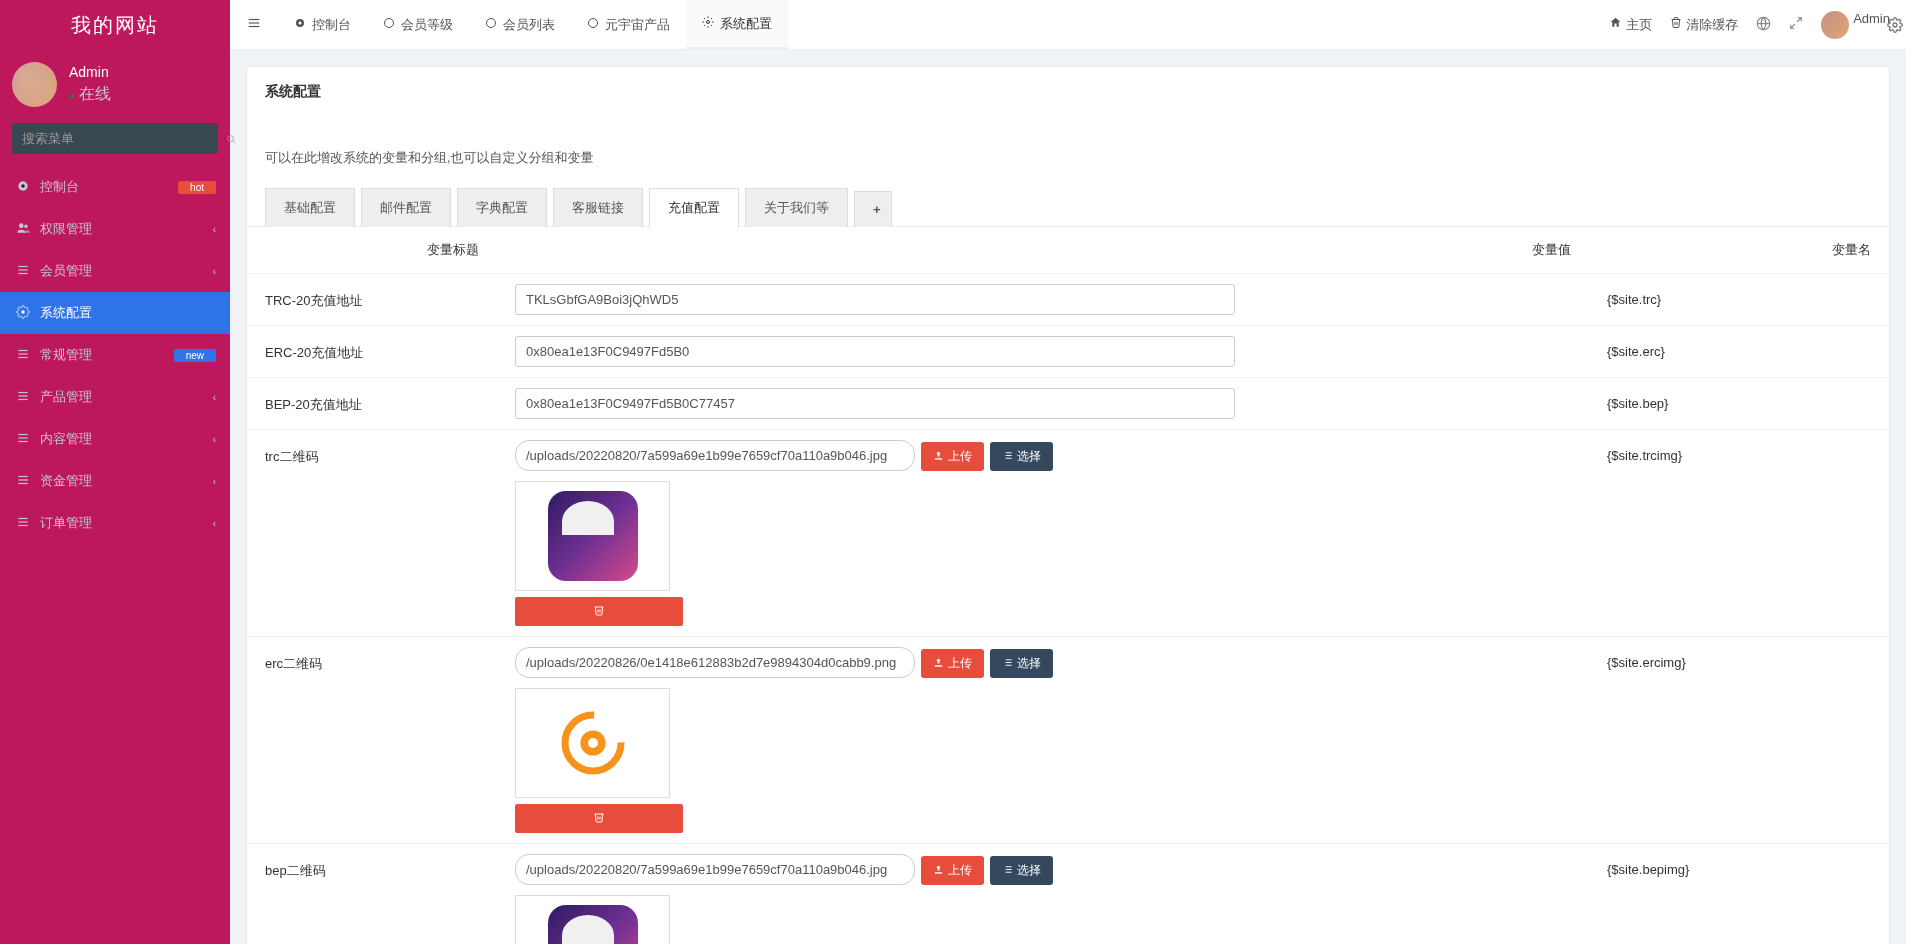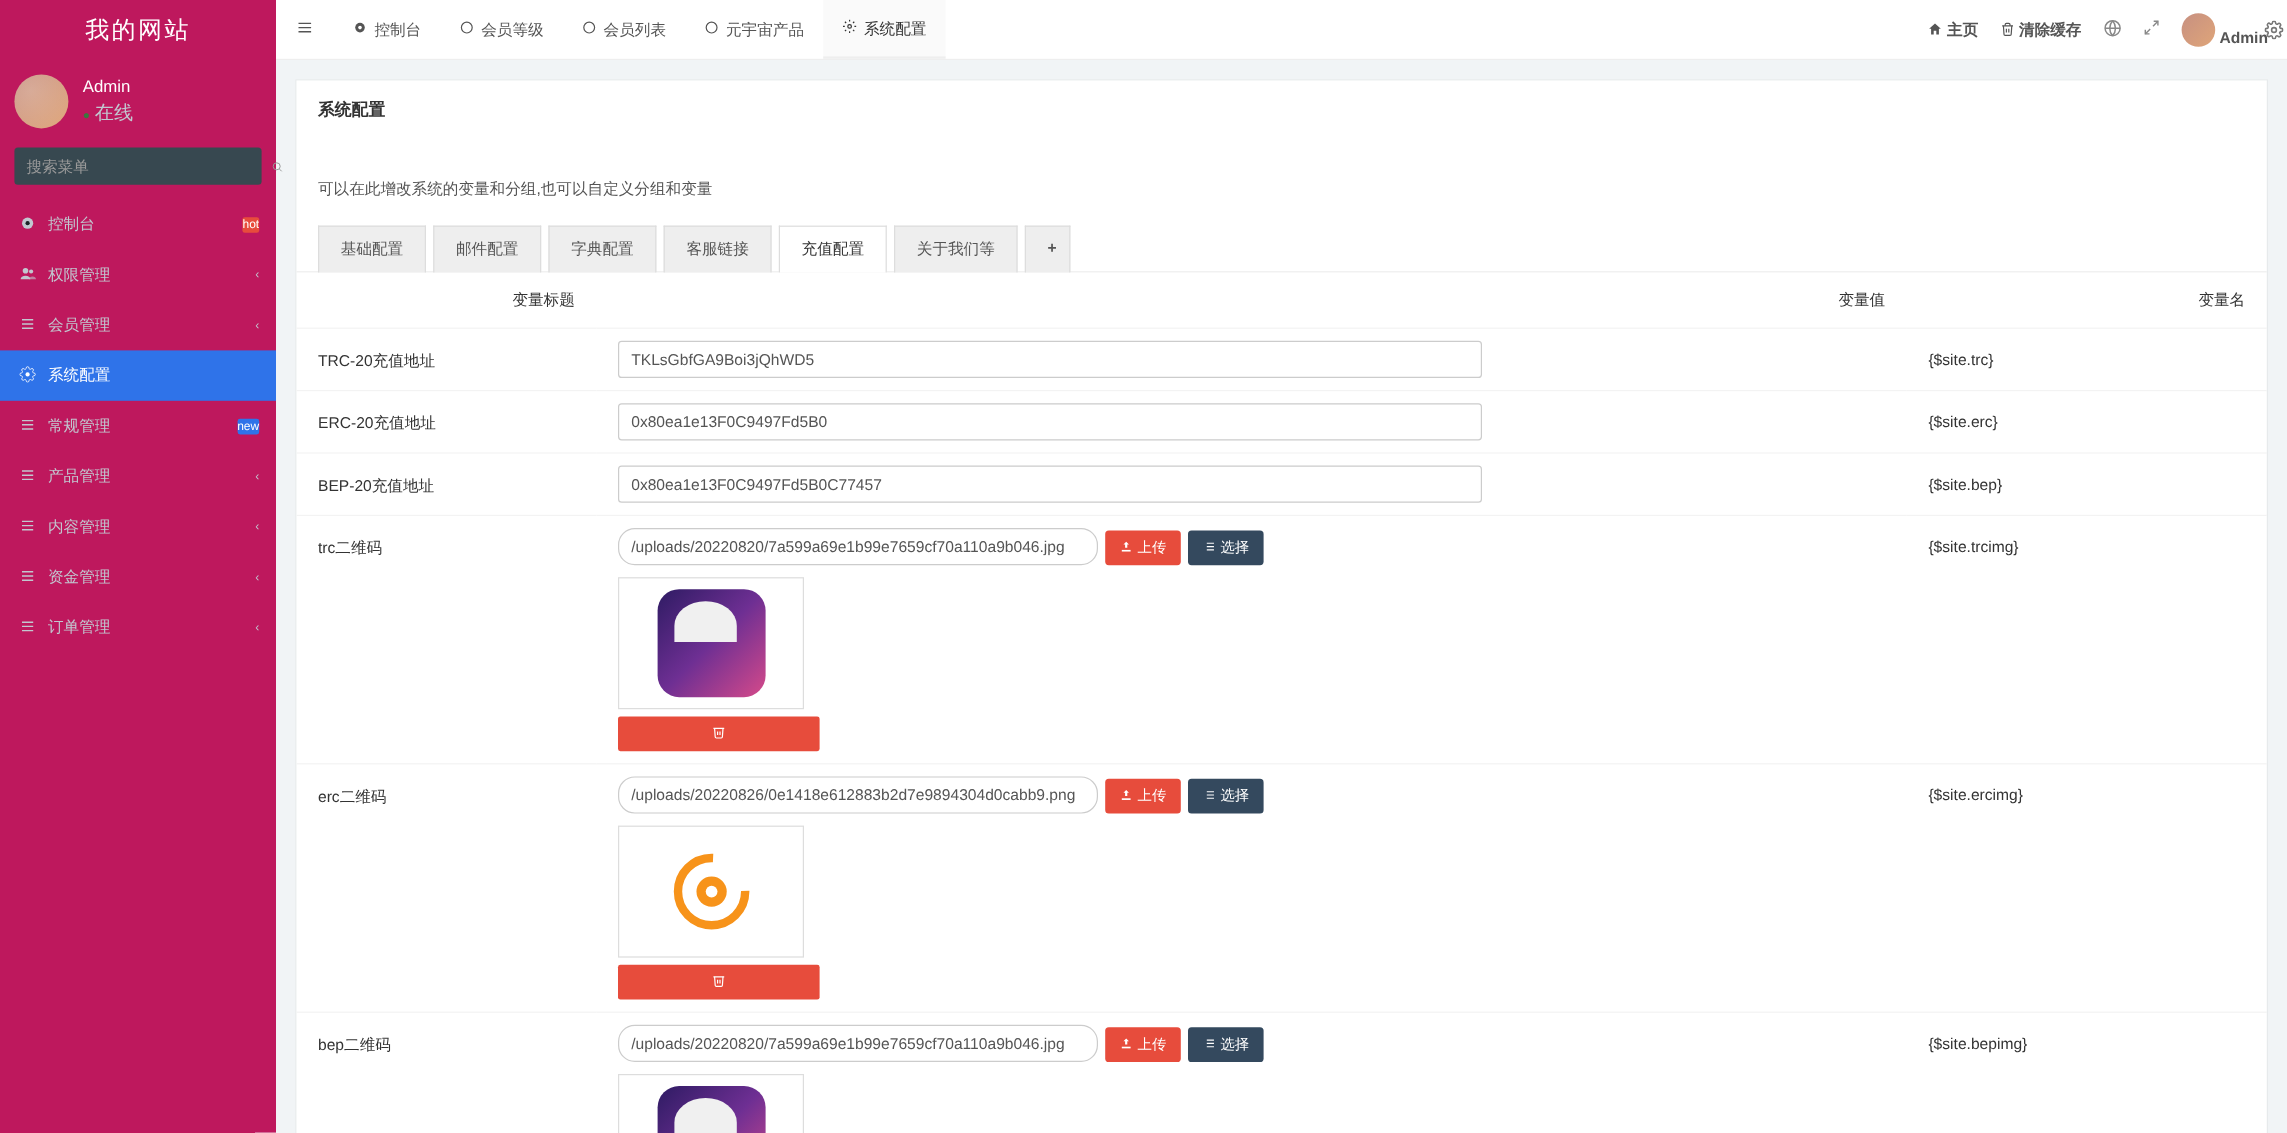--- a/index.html
+++ b/index.html
@@ -19,44 +19,44 @@
   .search-box { margin:4px 12px 12px; display:flex; background:#374850; border-radius:3px; }
   .search-box input { flex:1; background:transparent; border:none; padding:8px 10px; color:#eee; font-size:13px; outline:none;}
   .search-box input::placeholder { color:#999;}
   .search-box .btn { width:34px; display:flex; align-items:center; justify-content:center; color:#999;}
   .menu { list-style:none; }
   .menu li { display:flex; align-items:center; padding:12px 14px; color:#c2c7d0; cursor:pointer; position:relative;}
   .menu li.active { background:#2f73e9; color:#fff;}
   .menu li .mi-icon { width:18px; text-align:center; margin-right:8px; font-size:14px;}
   .menu li .label { flex:1; }
   .menu li .arrow { font-size:10px; color:#c2c7d0; }
-  .menu li .badge { font-size:10px; padding:1px 0; border-radius:2px; color:#fff; margin-left:auto;}
+  .menu li .badge { font-size:10px; padding:1px 12px; border-radius:2px; color:#fff; margin-left:auto;}
   .badge-hot { background:#e74c3c; }
   .badge-new { background:#2f73e9; }
 
   
   .main { flex:1; display:flex; flex-direction:column; }
   .topbar { height:50px; background:#fff; display:flex; align-items:center; border-bottom:1px solid #eee; padding:0 16px; }
   .topbar .ham { margin-right:16px; cursor:pointer; color:#555;}
   .topbar .tabs { display:flex; height:100%; }
   .topbar .tab { display:flex; align-items:center; padding:0 16px; color:#555; cursor:pointer; position:relative; }
   .topbar .tab.active { border-bottom:2px solid #eee; color:#333; background:#fafafa;}
   .topbar .tab .ti { margin-right:6px; font-size:12px; }
   .topbar .right { margin-left:auto; display:flex; align-items:center; gap:18px; color:#555;}
-  .topbar .right .item { display:flex; align-items:flex-end; gap:4px; cursor:pointer;font-weight:bold;}
+  .topbar .right .item { display:flex; align-items:flex-start; gap:4px; cursor:pointer;}
   .topbar .right .avatar-sm { width:28px; height:28px; border-radius:50%; background:linear-gradient(135deg,#c79081,#dfa579);}
   .topbar .icon-btn { cursor:pointer; color:#888; }
 
   
   .content { flex:1; padding:16px; overflow-y:auto; }
   .panel { background:#fff; border:1px solid #e7eaec; }
   .panel-head { padding:16px 18px 6px; }
   .panel-head .title { font-weight:bold; font-size:14px; margin-bottom:6px;}
   .panel-head .desc  { color:#555; font-size:13px;margin-top:48px; }
-  .subtabs { display:flex; padding:14px 18px 0; gap:6px; border-bottom:1px solid #eee;}
+  .subtabs { display:flex; padding:14px 18px 0; gap:6px; border-bottom:1px solid #eee;align-items:flex-end;}
   .subtab { padding:10px 18px; background:#eee; color:#555; cursor:pointer; border:1px solid #ddd; border-bottom:none; position:relative; top:1px;}
   .subtab.active { background:#fff; color:#333; border-top:1px solid #ddd; border-left:1px solid #ddd; border-right:1px solid #ddd; }
   .subtab.plus { width:38px; text-align:center; font-weight:bold;}
 
   table.cfg { width:100%; border-collapse:collapse; }
   table.cfg th { text-align:right; font-weight:normal; padding:14px 18px; font-size:13px; color:#333;}
   table.cfg td { padding:10px 18px; vertical-align:top; border-top:1px solid #f3f3f3;}
   table.cfg td.title-cell { width:250px; color:#333; padding-top:18px;}
   table.cfg td.name-cell  { width:300px; color:#333; padding-top:18px;}
   .inp { width:720px; max-width:100%; padding:7px 10px; border:1px solid #ccc; border-radius:3px; font-size:13px; color:#555;}

